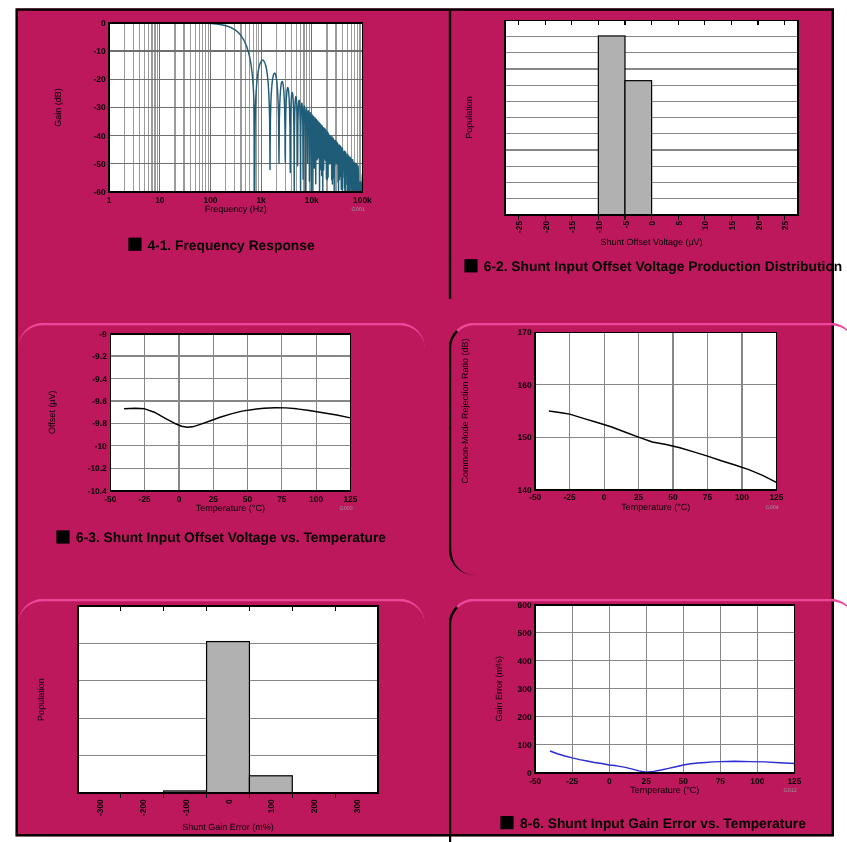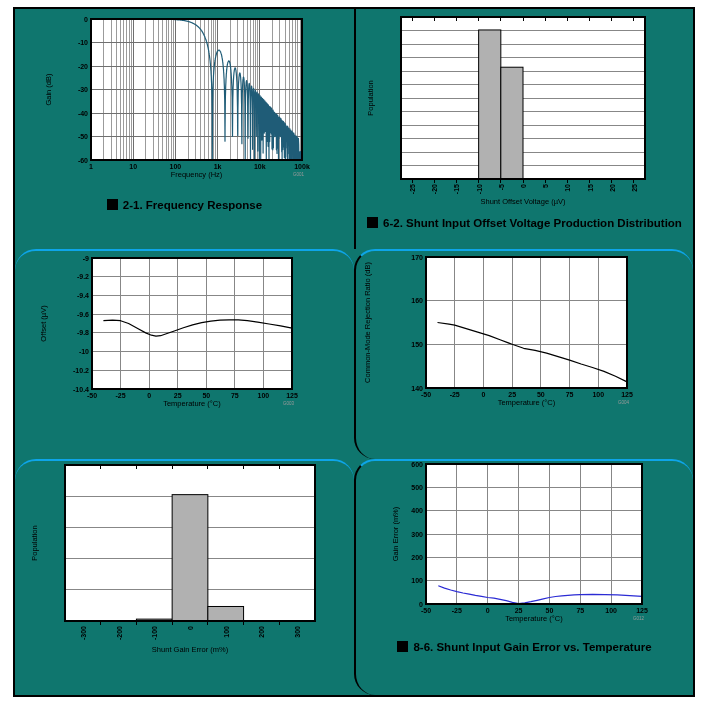--- a/index.html
+++ b/index.html
@@ -1,21 +1,21 @@
 <!DOCTYPE html>
 <html><head>
 <meta charset="utf-8">
 <style>
   html,body{margin:0;padding:0;background:#ffffff;}
   body{width:706px;height:702px;position:relative;font-family:"Liberation Sans",sans-serif;}
   .panel{position:absolute;left:13px;top:7px;width:678px;height:686px;border:2px solid #000;
-         display:grid;grid-template-columns:339px 339px;grid-template-rows:240px 210px 236px;background:#0f766e;}
+         display:grid;grid-template-columns:339px 339px;grid-template-rows:240px 210px 236px;background:#be185d;gap:20px;}
   .cell{overflow:hidden;box-sizing:border-box;}
   .cell.c2{border-left:2px solid #000;}
-  .cell.r2,.cell.r3{border-top:2px solid #0ea5e9;border-radius:21px;}
+  .cell.r2,.cell.r3{border-top:2px solid #ec4899;border-radius:21px;}
   svg{display:block;}
   svg text{font-family:"Liberation Sans",sans-serif;fill:#000;}
   svg text.tick{font-size:7px;font-weight:bold;}
   svg text.axis{font-size:7.5px;font-weight:normal;}
   svg text.wm{font-size:4.5px;fill:#9a9a9a;font-weight:normal;}
   .caption{margin:0 auto;padding:0 3px;max-width:333px;text-align:center;font-weight:bold;
            font-size:11.5px;line-height:16px;color:#000;}
   .caption.mt12{margin-top:12px;} .caption.mt6{margin-top:6px;} .caption.mt4{margin-top:4px;}
   .glyph{display:inline-block;width:11px;height:11px;background:#000;color:transparent;
          overflow:hidden;vertical-align:-1px;margin-right:5px;font-size:10px;line-height:11px;}
@@ -91,21 +91,21 @@
         <text x="73" y="36" text-anchor="end" class="tick">-10</text>
         <text x="73" y="59.5" text-anchor="end" class="tick">-20</text>
         <text x="73" y="83" text-anchor="end" class="tick">-30</text>
         <text x="73" y="106.5" text-anchor="end" class="tick">-40</text>
         <text x="73" y="130" text-anchor="end" class="tick">-50</text>
         <text x="73" y="153.5" text-anchor="end" class="tick">-60</text>
         <text x="181.5" y="168" text-anchor="middle" class="axis">Frequency (Hz)</text>
         <text x="36" y="80.5" text-anchor="middle" class="axis" transform="rotate(-90 36 80.5)">Gain (dB)</text>
         <text x="289" y="167" text-anchor="end" class="wm">G001</text>
       </svg>
-    <p class="caption mt12"><span class="glyph">图</span><span>2-1. Frequency Response</span></p>
+    <p class="caption mt12"><span class="glyph">图</span><span>4-1. Frequency Response</span></p>
   </div>
 
   <div class="cell r1 c2">
     <svg width="337" height="200">
         <rect x="45" y="8" width="244" height="162" fill="#ffffff"></rect>
         <line x1="45" y1="21.5" x2="289" y2="21.5" stroke="#878787" stroke-width="1" shape-rendering="crispEdges"></line>
         <line x1="45" y1="35" x2="289" y2="35" stroke="#878787" stroke-width="1" shape-rendering="crispEdges"></line>
         <line x1="45" y1="48.5" x2="289" y2="48.5" stroke="#878787" stroke-width="1" shape-rendering="crispEdges"></line>
         <line x1="45" y1="62" x2="289" y2="62" stroke="#878787" stroke-width="1" shape-rendering="crispEdges"></line>
         <line x1="45" y1="75.5" x2="289" y2="75.5" stroke="#878787" stroke-width="1" shape-rendering="crispEdges"></line>
@@ -191,20 +191,21 @@
         <text x="74" y="46.92857142857146" text-anchor="end" class="tick">-9.4</text>
         <text x="74" y="65.6428571428571" text-anchor="end" class="tick">-9.6</text>
         <text x="74" y="84.3571428571429" text-anchor="end" class="tick">-9.8</text>
         <text x="74" y="103.07142857142856" text-anchor="end" class="tick">-10</text>
         <text x="74" y="121.78571428571419" text-anchor="end" class="tick">-10.2</text>
         <text x="74" y="140.5" text-anchor="end" class="tick">-10.4</text>
         <text x="177" y="155" text-anchor="middle" class="axis">Temperature (°C)</text>
         <text x="31" y="72.5" text-anchor="middle" class="axis" transform="rotate(-90 31 72.5)">Offset (µV)</text>
         <text x="279" y="154" text-anchor="end" class="wm">G003</text>
       </svg>
+    <p class="caption mt6"><span class="glyph">图</span><span>6-3. Shunt Input Offset Voltage vs. Temperature</span></p>
   </div>
 
   <div class="cell r2 c2">
     <svg width="337" height="164">
         <rect x="70" y="6" width="201" height="131" fill="#ffffff"></rect>
         <line x1="70" y1="6" x2="70" y2="137" stroke="#878787" stroke-width="1" shape-rendering="crispEdges"></line>
         <line x1="98.71428571428572" y1="6" x2="98.71428571428572" y2="137" stroke="#878787" stroke-width="1" shape-rendering="crispEdges"></line>
         <line x1="127.42857142857143" y1="6" x2="127.42857142857143" y2="137" stroke="#878787" stroke-width="1" shape-rendering="crispEdges"></line>
         <line x1="156.14285714285714" y1="6" x2="156.14285714285714" y2="137" stroke="#878787" stroke-width="1" shape-rendering="crispEdges"></line>
         <line x1="184.85714285714286" y1="6" x2="184.85714285714286" y2="137" stroke="#878787" stroke-width="1" shape-rendering="crispEdges"></line>

